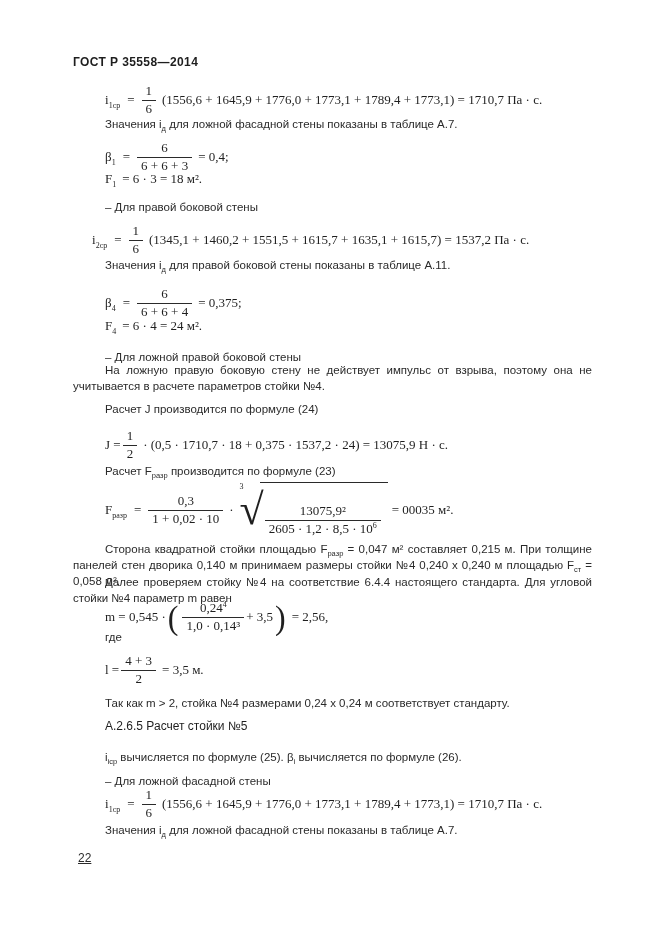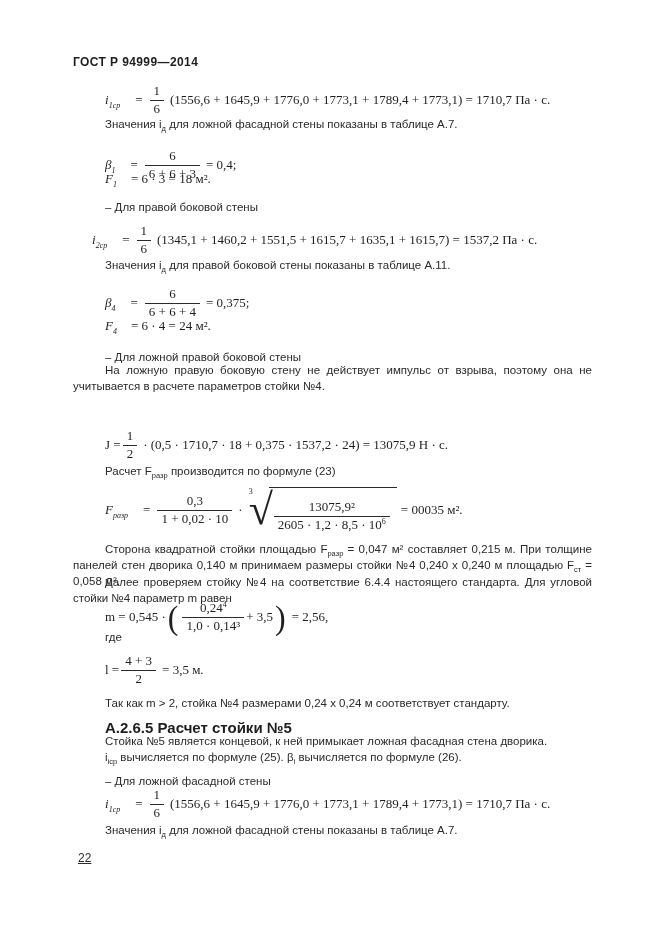--- a/index.html
+++ b/index.html
@@ -6,66 +6,66 @@
   html,body { background:#ffffff; }
   body { width:661px; height:936px; }
   .page {
     position:relative; width:661px; height:936px; background:#ffffff;
     font-family:"Liberation Sans", sans-serif; color:#2a2a2a; overflow:hidden;
   }
   .block { position:absolute; }
   .body-text { font-size:11.5px; line-height:16px; color:#2a2a2a; }
   .para { width:519px; text-indent:32px; text-align:justify; }
   .header-title { font-weight:bold; font-size:12px; letter-spacing:0.4px; color:#1e1e1e; }
-  .heading { font-weight:bold; font-size:15px; color:#1e1e1e; }
+  .heading { font-weight:normal; font-size:12px; color:#1e1e1e; }
   .page-num { font-size:12px; color:#2a2a2a;text-decoration:underline; }
 
   .formula {
     font-family:"Liberation Serif", serif; font-size:13px; color:#1f1f1f;
     display:flex; align-items:center; white-space:nowrap;
   }
   .formula sub { font-size:8px; line-height:0; }
   .formula .fsup, .formula sup { font-size:8px; line-height:0; vertical-align:super; }
-  .fvar { margin-right:10px;font-style:italic; }
+  .fvar { margin-right:2px; }
   .eq { margin:0 5px; }
   .dotop { margin:0 4px; }
   .frac { display:inline-block; text-align:center; vertical-align:middle; margin:0 2px; }
   .frac .num, .frac .den { display:block; padding:0 4px; line-height:1.3; }
   .frac .den { border-top:1px solid #2a2a2a; }
   .ftail { margin-left:4px; }
 
   .root { display:inline-flex; align-items:center; margin-left:2px; }
   .root-idx { font-size:8px; align-self:flex-start; margin-top:5px; margin-right:-4px; position:relative; z-index:2; }
   .radical { font-size:44px; line-height:40px; font-weight:400; margin-right:-4px; }
-  .vinculum { border-top:1.5px solid #2a2a2a; padding:11px 5px 0 3px; display:inline-flex; align-items:flex-start; }
+  .vinculum { border-top:1.5px solid #2a2a2a; padding:20px 5px 0 3px; display:inline-flex; align-items:flex-start; }
 
   .bigparen { display:inline-block; font-size:32px; line-height:1; font-weight:200; margin:0 2px; transform:scaleY(1.05); }
 
   p sub { font-size:7.5px; line-height:0; }
 </style>
 </head>
 <body>
 
 <div class="page">
 
-  <div class="block header-title" style="top:55px;left:73px">ГОСТ Р 94999—2014</div>
+  <div class="block header-title" style="top:55px;left:73px">ГОСТ Р 35558—2014</div>
 
   <div class="block formula" style="top:82px;left:105px;height:36px">
     <span class="fvar"><span>i</span><sub>1ср</sub></span>
     <span class="eq">=</span>
     <span class="frac">
         <span class="num">1</span>
         <span class="den">6</span>
       </span>
     <span class="ftail">(1556,6 + 1645,9 + 1776,0 + 1773,1 + 1789,4 + 1773,1) = 1710,7 Па · с.</span>
   </div>
 
   <p class="block body-text" style="top:116px;left:105px"><span>Значения i</span><sub>д</sub><span> для ложной фасадной стены показаны в таблице А.7.</span></p>
 
-  <div class="block formula" style="top:145px;left:105px;height:40px">
+  <div class="block formula" style="top:137px;left:105px;height:40px">
     <span class="fvar"><span>β</span><sub>1</sub></span>
     <span class="eq">=</span>
     <span class="frac">
         <span class="num">6</span>
         <span class="den">6 + 6 + 3</span>
       </span>
     <span class="ftail">= 0,4;</span>
   </div>
 
   <div class="block formula" style="top:170px;left:105px;height:18px">
@@ -99,20 +99,21 @@
 
   <div class="block formula" style="top:317px;left:105px;height:18px">
     <span class="fvar"><span>F</span><sub>4</sub></span>
     <span class="ftail">= 6 · 4 = 24 м².</span>
   </div>
 
   <p class="block body-text" style="top:349px;left:105px">– Для ложной правой боковой стены</p>
 
   <p class="block body-text para" style="top:362px;left:73px">На ложную правую боковую стену не действует импульс от взрыва, поэтому она не учитывается в расчете параметров стойки №4.</p>
 
+  <p class="block body-text" style="top:401px;left:105px">Расчет J производится по формуле (24)</p>
 
   <div class="block formula" style="top:427px;left:105px;height:36px">
     <span>J =</span>
     <span class="frac">
         <span class="num">1</span>
         <span class="den">2</span>
       </span>
     <span class="ftail">· (0,5 · 1710,7 · 18 + 0,375 · 1537,2 · 24) = 13075,9 Н · с.</span>
   </div>
 
@@ -163,21 +164,20 @@
         <span class="num">4 + 3</span>
         <span class="den">2</span>
       </span>
     <span class="ftail">= 3,5 м.</span>
   </div>
 
   <p class="block body-text" style="top:695px;left:105px">Так как m &gt; 2, стойка №4 размерами 0,24 x 0,24 м соответствует стандарту.</p>
 
   <p class="block heading" style="top:719px;left:105px">А.2.6.5 Расчет стойки №5</p>
 
-  <p class="block body-text" style="top:733px;left:105px">Стойка №5 является концевой, к ней примыкает ложная фасадная стена дворика.</p>
 
   <p class="block body-text" style="top:749px;left:105px"><span>i</span><sub>iср</sub><span> вычисляется по формуле (25). β</span><sub>i</sub><span> вычисляется по формуле (26).</span></p>
 
   <p class="block body-text" style="top:773px;left:105px">– Для ложной фасадной стены</p>
 
   <div class="block formula" style="top:786px;left:105px;height:36px">
     <span class="fvar"><span>i</span><sub>1ср</sub></span>
     <span class="eq">=</span>
     <span class="frac">
         <span class="num">1</span>

